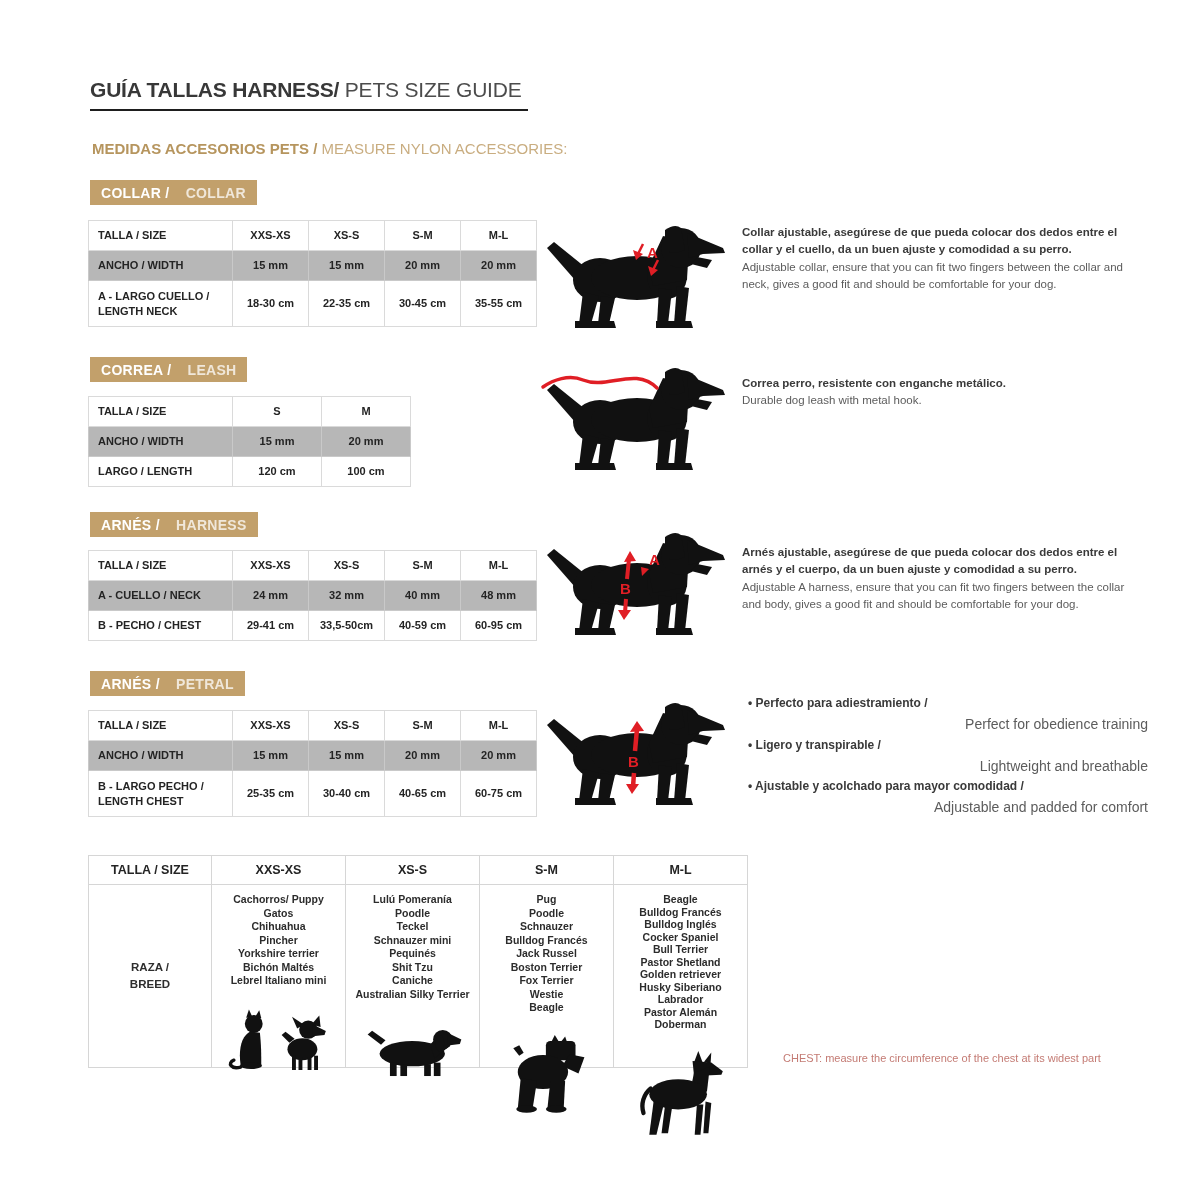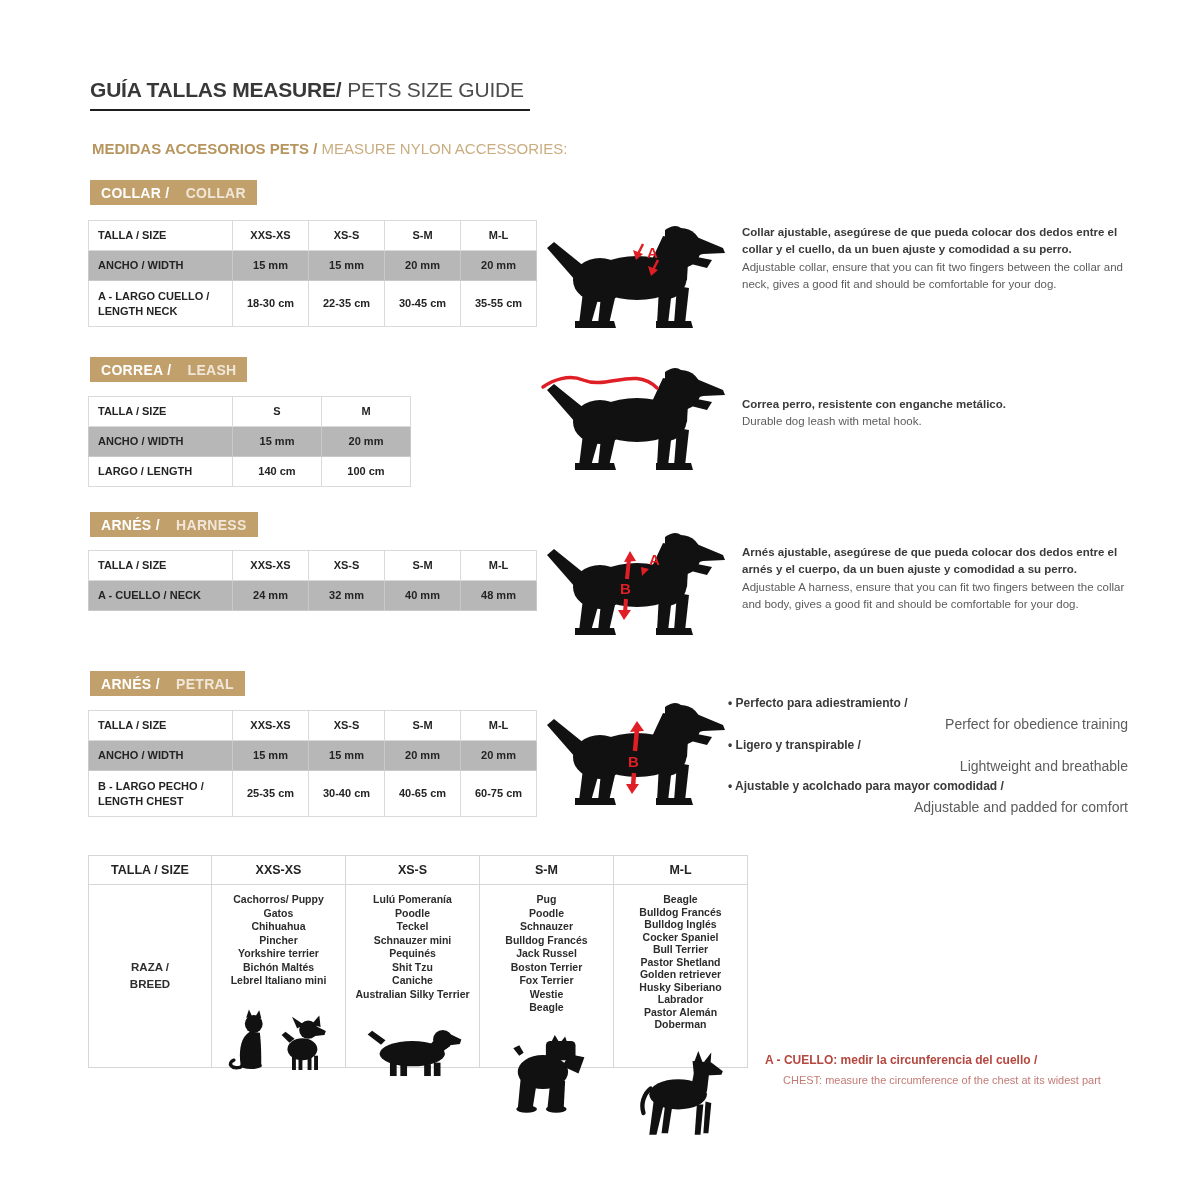--- a/index.html
+++ b/index.html
@@ -26,21 +26,21 @@
          text-align:center;padding:4px 2px;line-height:1.3;}
   table.sizetable td.lbl{text-align:left;padding-left:9px;}
   table.sizetable tr.gray td{background:#b7b7b7;border-color:#c9c9c9;}
   .w-lbl{width:132px}.w-val{width:71px}.w-val2{width:84px}
   .h30 td{height:21px}.h44 td{height:37px}
 
   
   .desc{position:absolute;left:742px;width:400px;font-size:11.5px;line-height:1.52;}
   .desc .es{font-weight:bold;color:#3a3a3a;}
   .desc .en{color:#5c5c5c;}
-  .bullets{position:absolute;left:728px;width:400px;font-size:12px;line-height:1.6;}
+  .bullets{position:absolute;left:748px;width:400px;font-size:12px;line-height:1.6;}
   .bullets .es{font-weight:bold;color:#3a3a3a;}
   .bullets .es::before{content:"• ";}
   .bullets .en{color:#5c5c5c;font-size:14px;padding-left:10px;text-align:right;}
 
   
   .dogfig{position:absolute;left:537px;width:205px;height:112px;}
   .sil{fill:#111;}
   .red{fill:#e01e25;}
   .redstroke{stroke:#e01e25;fill:none;}
   svg text.mark{font-family:"Liberation Sans",sans-serif;font-weight:bold;font-size:15px;fill:#e01e25;}
@@ -84,21 +84,21 @@
         <polygon class="sil" points="135,101 154,101 156,108 135,108"></polygon>
         <polygon class="sil" points="46,72 62,76 54,104 42,104"></polygon>
         <polygon class="sil" points="38,101 58,101 60,108 38,108"></polygon>
         <polygon class="sil" points="64,76 78,78 72,104 61,104"></polygon>
         <polygon class="sil" points="58,101 77,101 79,108 58,108"></polygon>
       </g>
     </defs>
   </svg>
 
   <div class="title">
-    <span class="es">GUÍA TALLAS MEASURE/</span><span class="en"> PETS SIZE GUIDE</span>
+    <span class="es">GUÍA TALLAS HARNESS/</span><span class="en"> PETS SIZE GUIDE</span>
   </div>
   <div class="subtitle">
     <span class="es">MEDIDAS ACCESORIOS PETS /</span><span class="en"> MEASURE NYLON ACCESSORIES:</span>
   </div>
 
   <div class="badge" style="top:180px">
     <span class="es">COLLAR /</span><span class="en"> COLLAR</span>
   </div>
 
   <table class="sizetable" style="left:88px;top:220px">
@@ -154,32 +154,32 @@
       <td class="w-val2">S</td>
       <td class="w-val2">M</td>
     </tr>
     <tr class="gray h30">
       <td class="lbl">ANCHO / WIDTH</td>
       <td>15 mm</td>
       <td>20 mm</td>
     </tr>
     <tr class="h30">
       <td class="lbl">LARGO / LENGTH</td>
-      <td>140 cm</td>
+      <td>120 cm</td>
       <td>100 cm</td>
     </tr>
   </tbody>
     </table>
 
   <svg class="dogfig" style="top:362px" viewBox="0 0 205 112">
     <use href="#dogbase"></use>
     <path class="redstroke" d="M120,26 C98,4 70,28 46,18 C32,12 16,18 6,25" stroke-width="3.5" stroke-linecap="round"></path>
   </svg>
 
-  <div class="desc" style="top:396px">
+  <div class="desc" style="top:375px">
     <span class="es">Correa perro, resistente con enganche metálico.</span><br>
     <span class="en">Durable dog leash with metal hook.</span>
   </div>
 
   <div class="badge" style="top:512px">
     <span class="es">ARNÉS /</span><span class="en"> HARNESS</span>
   </div>
 
   <table class="sizetable" style="left:88px;top:550px">
     <tbody>
@@ -189,20 +189,27 @@
       <td class="w-val">XS-S</td>
       <td class="w-val">S-M</td>
       <td class="w-val">M-L</td>
     </tr>
     <tr class="gray h30">
       <td class="lbl">A - CUELLO / NECK</td>
       <td>24 mm</td>
       <td>32 mm</td>
       <td>40 mm</td>
       <td>48 mm</td>
+    </tr>
+    <tr class="h30">
+      <td class="lbl">B - PECHO / CHEST</td>
+      <td>29-41 cm</td>
+      <td>33,5-50cm</td>
+      <td>40-59 cm</td>
+      <td>60-95 cm</td>
     </tr>
   </tbody>
     </table>
 
   <svg class="dogfig" style="top:527px" viewBox="0 0 205 112">
     <use href="#dogbase"></use>
     <g>
       <polygon class="red" points="104,40 112,42 105,49"></polygon>
       <text class="mark" x="112" y="38">A</text>
       <line class="redstroke" x1="92" y1="32" x2="90" y2="52" stroke-width="4"></line>
@@ -403,17 +410,16 @@
               <polygon class="sil" points="48,74 58,76 52,114 43,114"></polygon>
             </svg>
           </div>
         </div>
       </td>
     </tr>
   </tbody>
     </table>
 
   <div class="notes">
-    <div class="es">A - CUELLO: medir la circunferencia del cuello /</div>
     <div class="en">CHEST: measure the circumference of the chest at its widest part</div>
   </div>
 
 </div>
 
 </body></html>

